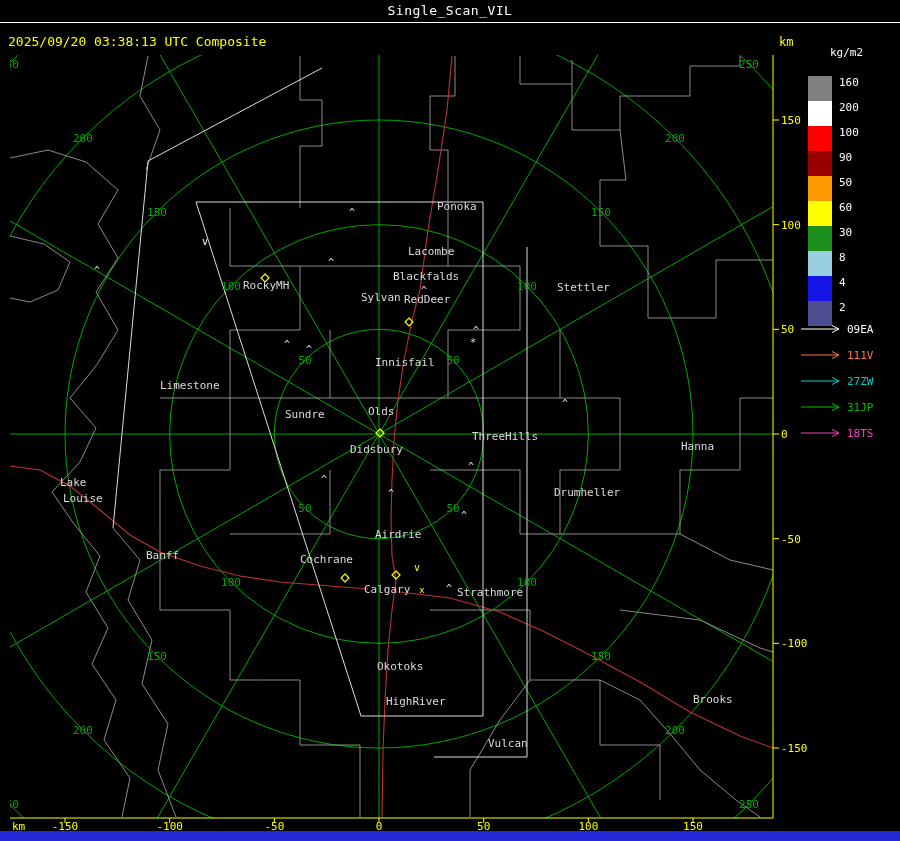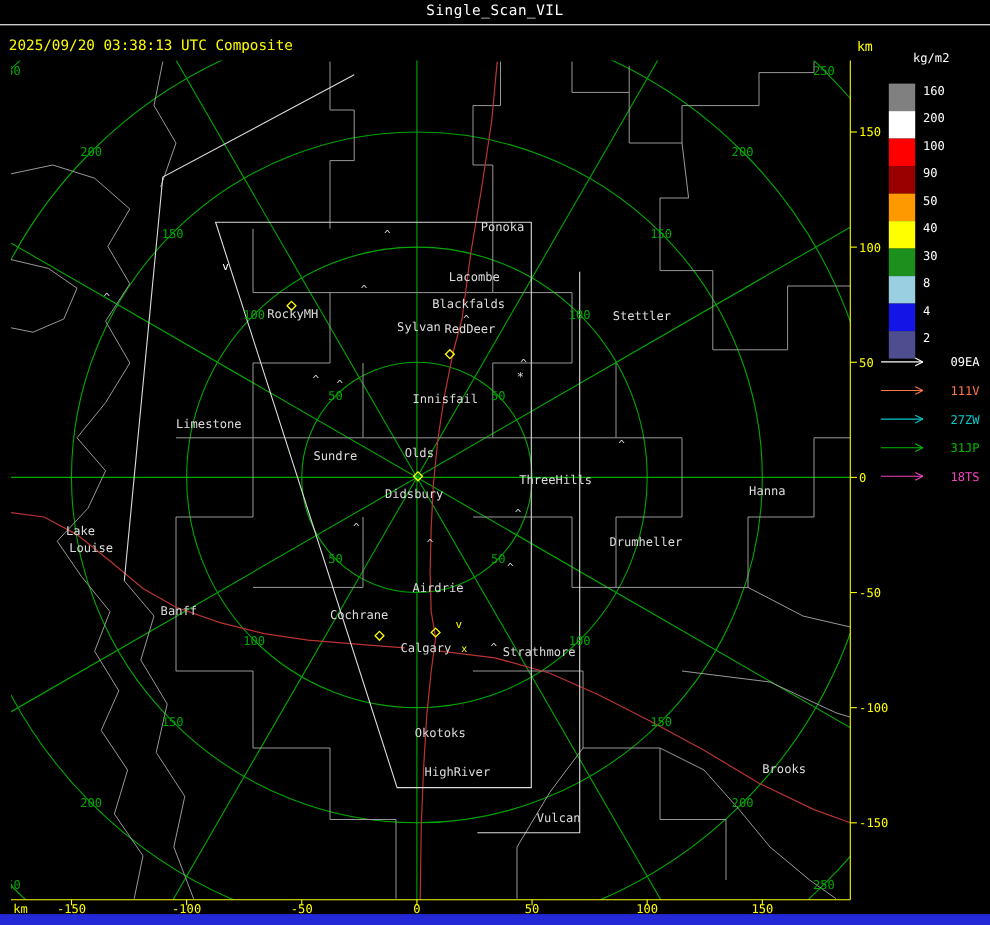--- a/index.html
+++ b/index.html
@@ -10,21 +10,21 @@
             font-size:13px;line-height:21px;letter-spacing:.5px;}
   .timestamp{position:absolute;top:34px;left:8px;color:#ffff00;font-size:13px;}
   .km-right{position:absolute;top:35px;left:779px;color:#ffff00;font-size:12px;}
   #map-svg{position:absolute;top:0;left:0;}
   .colorscale{position:absolute;left:808px;top:46px;}
   .cs-unit{color:#ffffff;font-size:11px;margin:0 0 17px 22px;}
   .cs-row{display:flex;height:25px;}
   .cs-swatch{width:24px;height:25px;}
   .cs-label{color:#ffffff;font-size:11px;margin-left:7px;}
   #radar-legend{position:absolute;left:799px;top:316px;}
-  .lg-row{display:flex;align-items:center;height:26px;gap:21px;font-size:11px;}
+  .lg-row{display:flex;align-items:center;height:26px;gap:4px;font-size:11px;}
   .bottombar{position:absolute;left:0;top:831px;width:900px;height:10px;background:#2329d6;}
 </style>
 </head>
 <body>
 
 <div class="titlebar">
   <span>Single_Scan_VIL</span>
 </div>
 
 <span class="timestamp">2025/09/20 03:38:13 UTC Composite</span>
@@ -200,21 +200,21 @@
       <div class="cs-row">
         <div class="cs-swatch" style="background: rgb(153, 0, 0);"></div>
         <span class="cs-label">90</span>
       </div>
       <div class="cs-row">
         <div class="cs-swatch" style="background: rgb(255, 153, 0);"></div>
         <span class="cs-label">50</span>
       </div>
       <div class="cs-row">
         <div class="cs-swatch" style="background: rgb(255, 255, 0);"></div>
-        <span class="cs-label">40</span>
+        <span class="cs-label">60</span>
       </div>
       <div class="cs-row">
         <div class="cs-swatch" style="background: rgb(29, 143, 29);"></div>
         <span class="cs-label">30</span>
       </div>
       <div class="cs-row">
         <div class="cs-swatch" style="background: rgb(153, 207, 224);"></div>
         <span class="cs-label">8</span>
       </div>
       <div class="cs-row">

